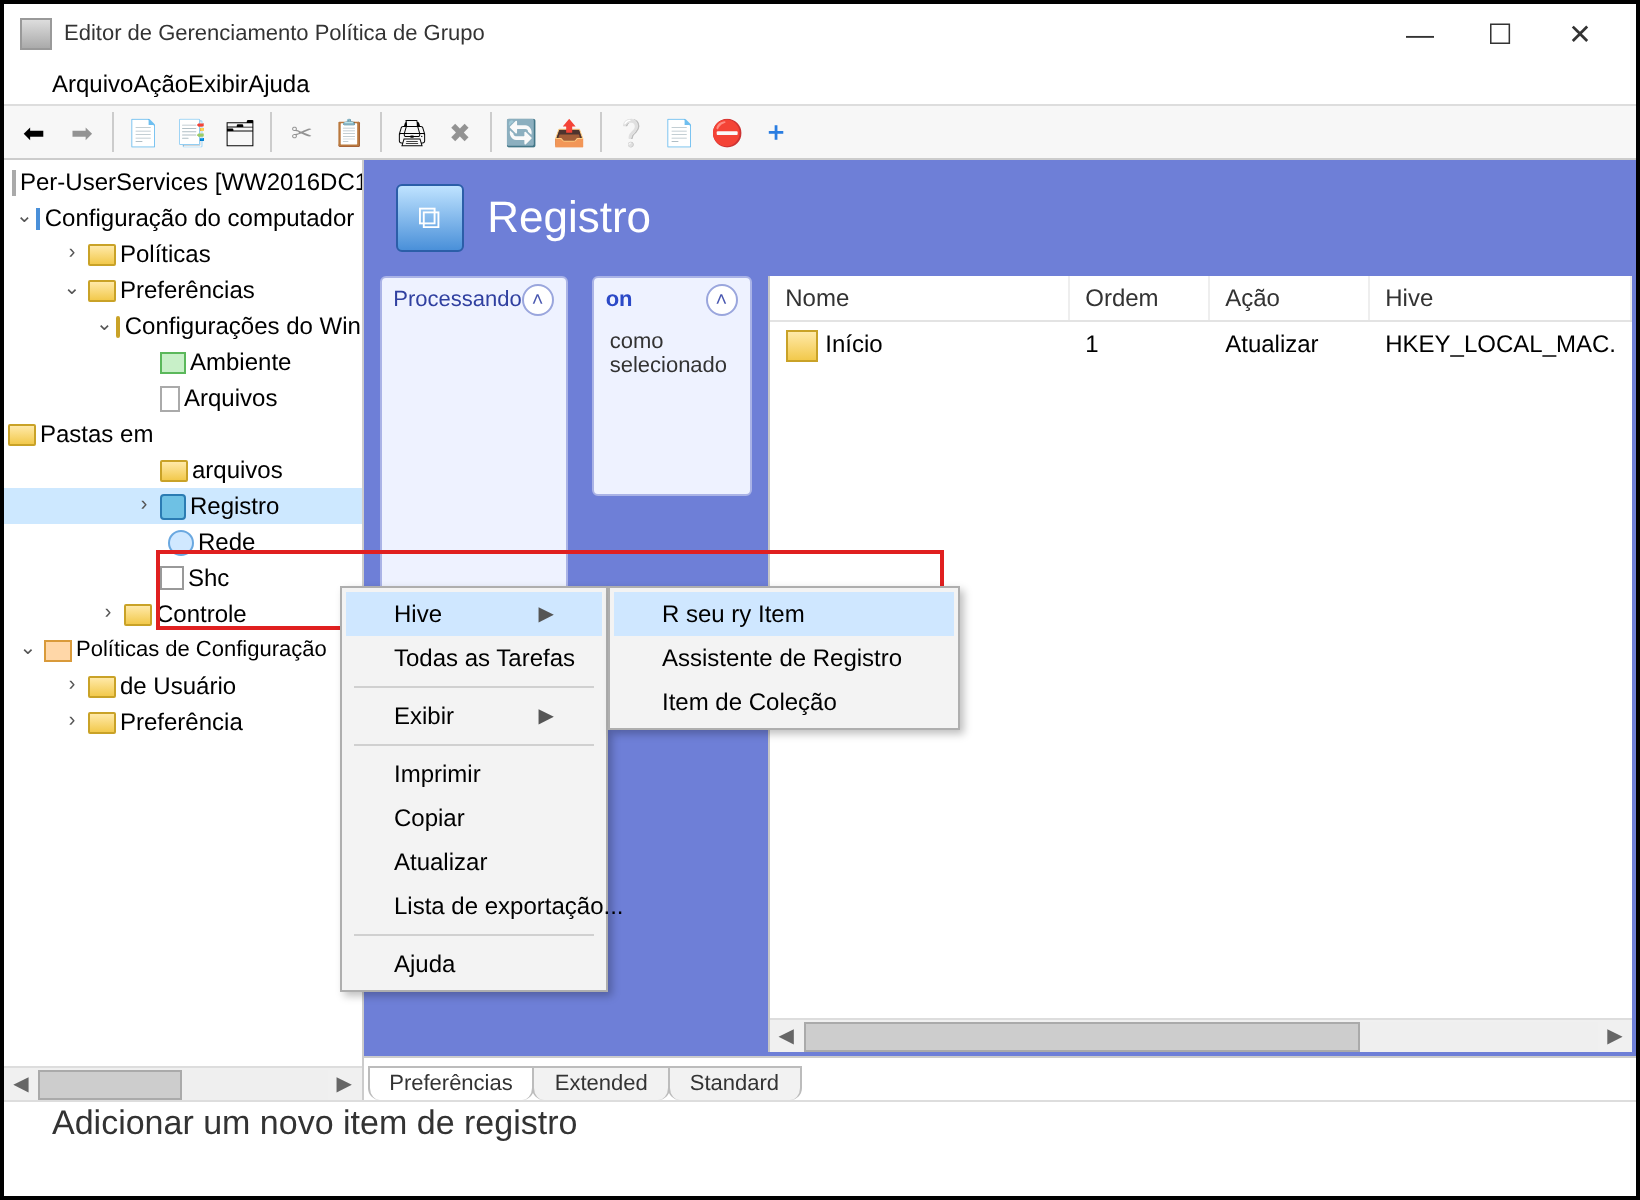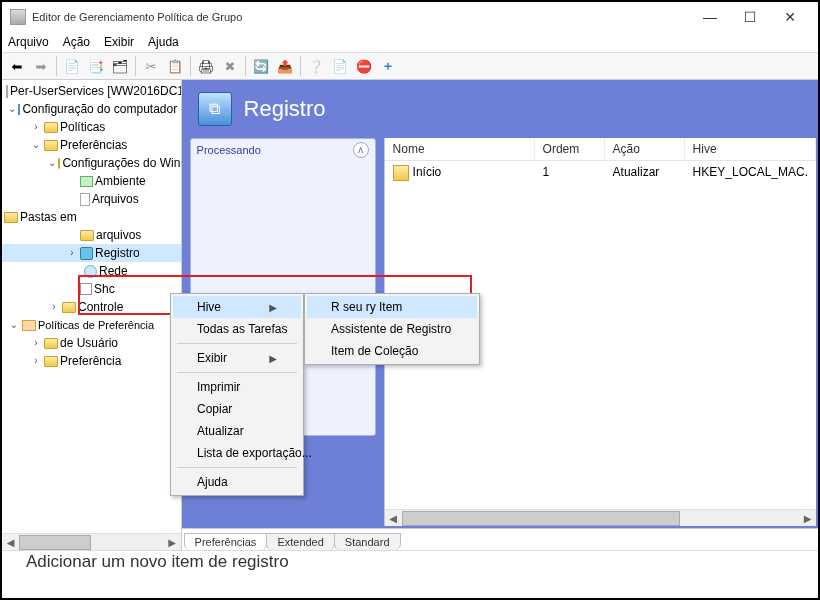--- a/index.html
+++ b/index.html
@@ -31,22 +31,21 @@
   .titlebar .title { flex: 1; font-size: 11px; color: #333; }
   .winbtn {
     width: 40px; height: 24px; display: flex; align-items: center; justify-content: center;
     font-size: 14px; color: #333;
   }
   
   .menubar {
     height: 20px;
     display: flex;
     align-items: center;
-    padding: 0 6px;
-    gap: 14px;
+    padding: 0 24px;
     font-size: 12px;
   }
   .menubar span { cursor: default; }
   
   .toolbar {
     height: 28px;
     display: flex;
     align-items: center;
     padding: 1px 4px;
     gap: 2px;
@@ -141,21 +140,21 @@
   .content-row {
     flex: 1;
     display: flex;
     gap: 8px;
     padding: 0 2px 2px 8px;
     overflow: hidden;
   }
   .side-col {
     width: 186px;
     display: flex;
-    flex-direction: column;
+    flex-direction: row;
     gap: 12px;
   }
   .panel {
     background: #eef2ff;
     border: 1px solid #aab3e6;
     border-radius: 3px;
   }
   .panel-head {
     display:flex; align-items:center; justify-content:space-between;
     padding: 3px 6px;
@@ -357,21 +356,21 @@
         <span>Shc</span>
       </div>
       <div class="tree-row" style="padding-left:46px">
         <span class="exp">›</span>
         <span class="ic folder"></span>
         <span>Controle</span>
       </div>
       <div class="tree-row" style="padding-left:6px">
         <span class="exp">⌄</span>
         <span class="ic comp" style="background:#ffd7a8;border-color:#d99a3a"></span>
-        <span style="font-size:11px">Políticas de Preferência</span>
+        <span style="font-size:11px">Políticas de Configuração</span>
       </div>
       <div class="tree-row" style="padding-left:28px">
         <span class="exp">›</span>
         <span class="ic folder"></span>
         <span>de Usuário</span>
       </div>
       <div class="tree-row" style="padding-left:28px">
         <span class="exp">›</span>
         <span class="ic folder"></span>
         <span>Preferência</span>

